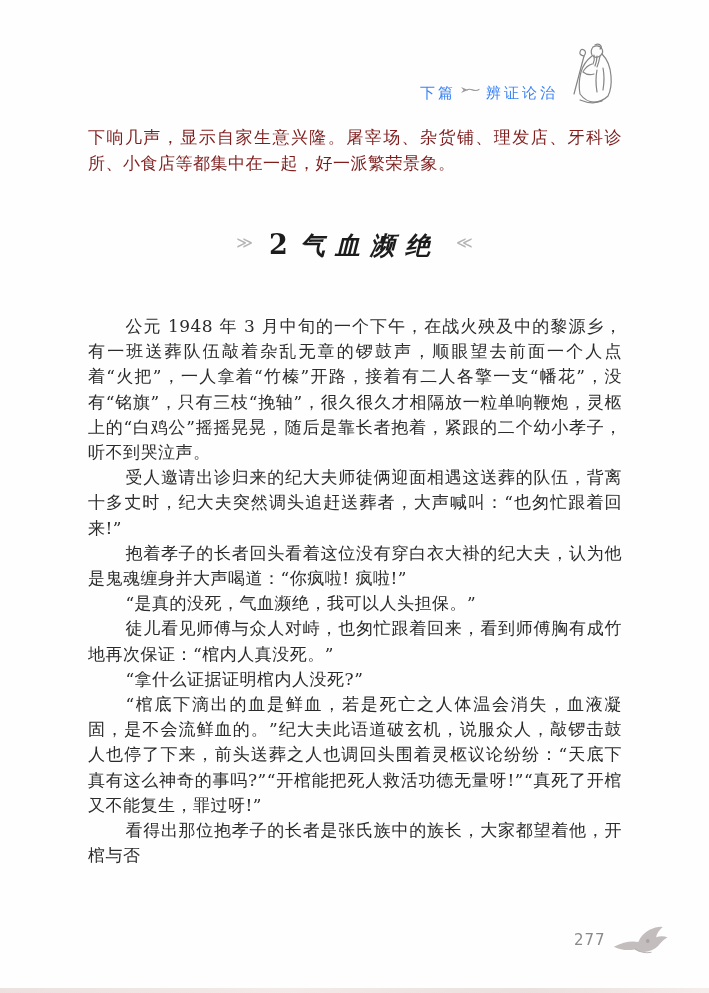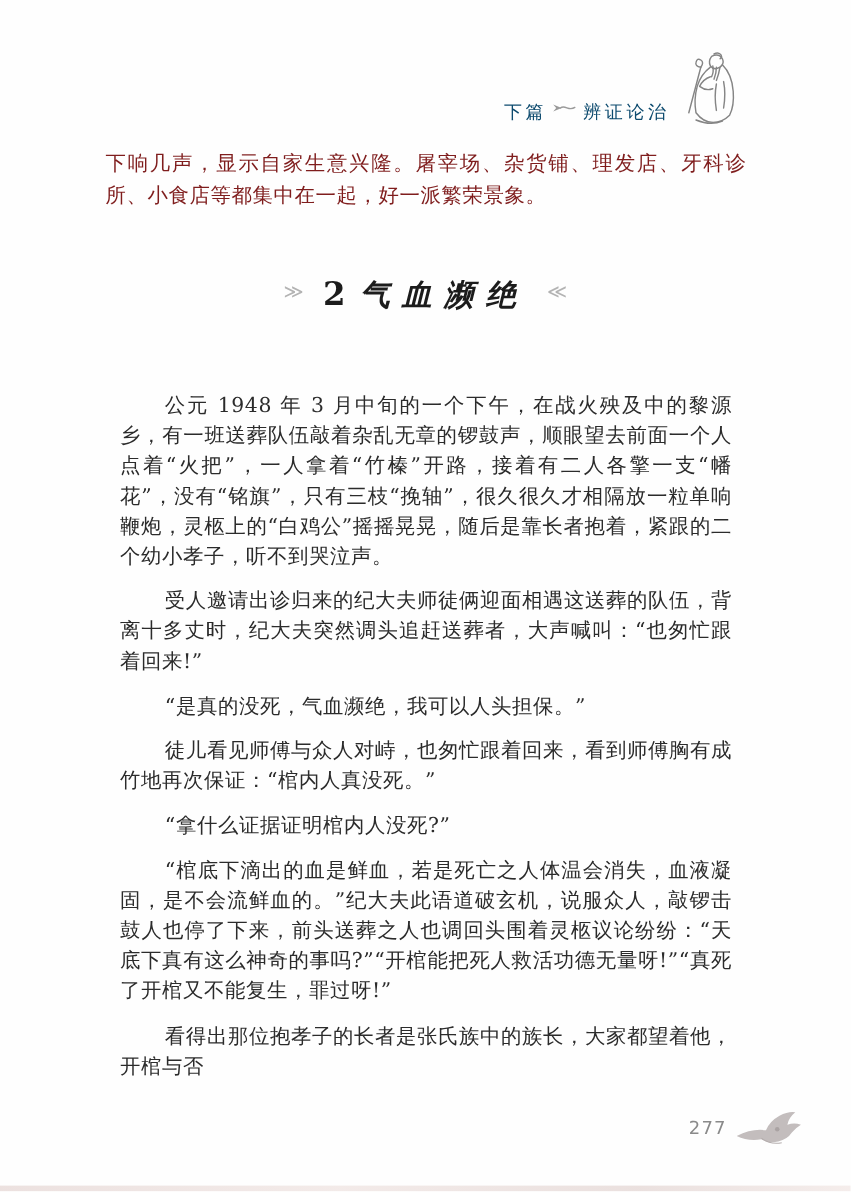--- a/index.html
+++ b/index.html
@@ -7,21 +7,21 @@
     position:relative;width:709px;height:993px;background:#fefefe;
     font-family:"DejaVu Serif","Liberation Serif",serif;
     overflow:hidden;
   }
   
   .header{
     position:absolute;top:42px;right:95px;
     display:flex;align-items:flex-end;
   }
   .hdr-text{
-    color:#0c4a6e;font-size:15px;letter-spacing:3px;
+    color:#3b82f6;font-size:15px;letter-spacing:3px;
     margin-bottom:7px;white-space:nowrap;
   }
   .hdr-arrow{margin:0 6px 11px 4px;display:inline-block;}
   .sage{margin-left:6px;display:inline-block;}
   
   .cont{
     position:absolute;top:124px;left:88px;width:534px;margin:0;
     font-size:17px;line-height:26px;letter-spacing:0.5px;color:#7f1d1d;
     text-align:justify;
   }
@@ -43,21 +43,21 @@
     font-size:25px;font-weight:bold;font-style:italic;color:#1c1c1c;
     letter-spacing:10px;
     font-family:Liberation Serif, serif;
   }
   
   .body-text{
     position:absolute;top:314px;left:88px;width:534px;
     font-size:17px;line-height:25.2px;letter-spacing:0.5px;color:#2b2b2b;
   }
   .body-text p{
-    margin:12px;text-indent:2.2em;text-align:justify;
+    margin:0;text-indent:2.2em;text-align:justify;
   }
   
   .footer{
     position:absolute;top:918px;left:545px;
     display:flex;align-items:center;margin-left:29px;
   }
   .pagenum{
     color:#8a8a8a;font-size:15px;letter-spacing:1px;margin-right:6px;
     font-family:"DejaVu Sans","Liberation Sans",sans-serif;
   }
@@ -106,20 +106,21 @@
 
   <p class="cont">下响几声，显示自家生意兴隆。屠宰场、杂货铺、理发店、牙科诊所、小食店等都集中在一起，好一派繁荣景象。</p>
 
   <div class="section-heading">
     <span class="orn orn-l">≫</span><span class="sec-num">2</span><span class="sec-title">气血濒绝</span><span class="orn orn-r">≪</span>
   </div>
 
   <div class="body-text">
     <p>公元 1948 年 3 月中旬的一个下午，在战火殃及中的黎源乡，有一班送葬队伍敲着杂乱无章的锣鼓声，顺眼望去前面一个人点着“火把”，一人拿着“竹榛”开路，接着有二人各擎一支“幡花”，没有“铭旗”，只有三枝“挽轴”，很久很久才相隔放一粒单响鞭炮，灵柩上的“白鸡公”摇摇晃晃，随后是靠长者抱着，紧跟的二个幼小孝子，听不到哭泣声。</p>
     <p>受人邀请出诊归来的纪大夫师徒俩迎面相遇这送葬的队伍，背离十多丈时，纪大夫突然调头追赶送葬者，大声喊叫：“也匆忙跟着回来!”</p>
+    <p>抱着孝子的长者回头看着这位没有穿白衣大褂的纪大夫，认为他是鬼魂缠身并大声喝道：“你疯啦! 疯啦!”</p>
     <p>“是真的没死，气血濒绝，我可以人头担保。”</p>
     <p>徒儿看见师傅与众人对峙，也匆忙跟着回来，看到师傅胸有成竹地再次保证：“棺内人真没死。”</p>
     <p>“拿什么证据证明棺内人没死?”</p>
     <p>“棺底下滴出的血是鲜血，若是死亡之人体温会消失，血液凝固，是不会流鲜血的。”纪大夫此语道破玄机，说服众人，敲锣击鼓人也停了下来，前头送葬之人也调回头围着灵柩议论纷纷：“天底下真有这么神奇的事吗?”“开棺能把死人救活功德无量呀!”“真死了开棺又不能复生，罪过呀!”</p>
     <p>看得出那位抱孝子的长者是张氏族中的族长，大家都望着他，开棺与否</p>
   </div>
 
   <div class="footer">
     <span class="pagenum">277</span>
     <span class="bird">

